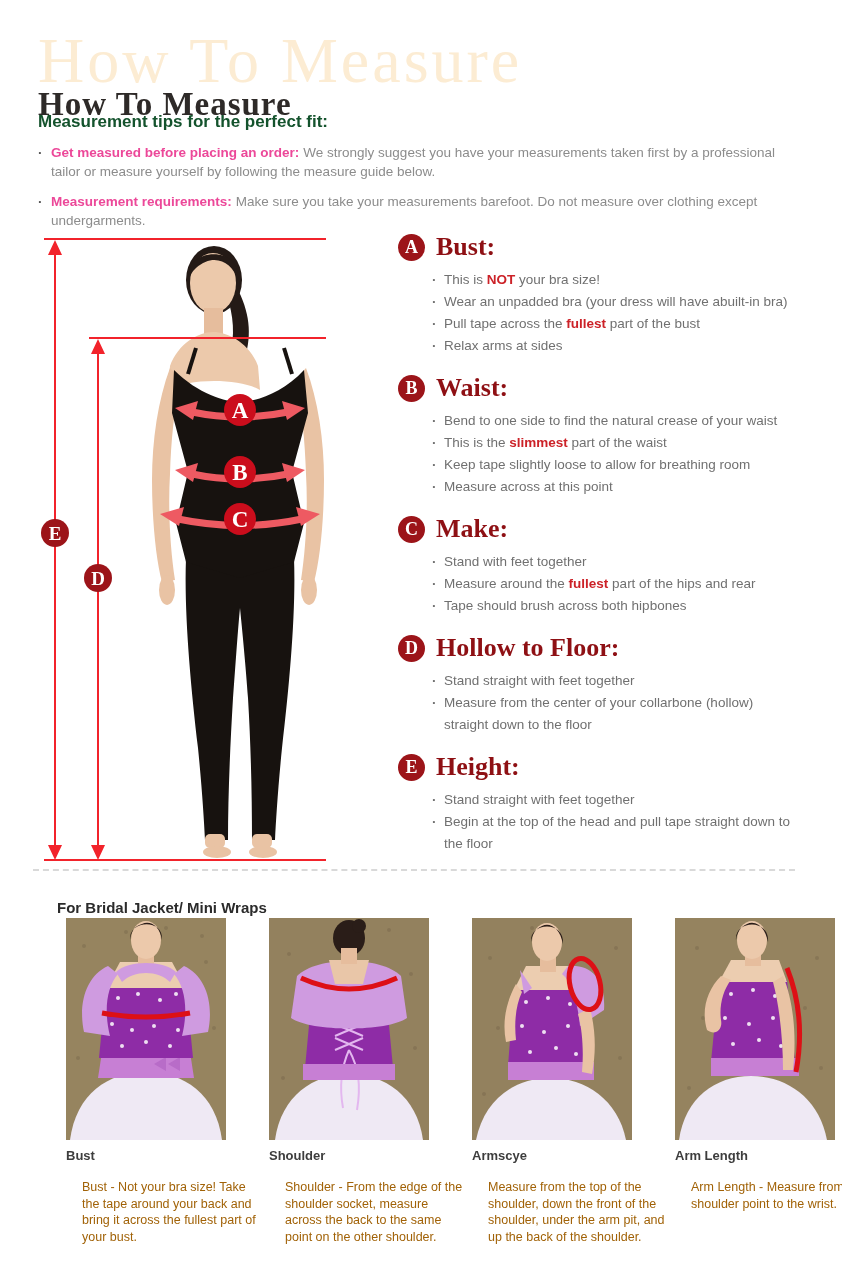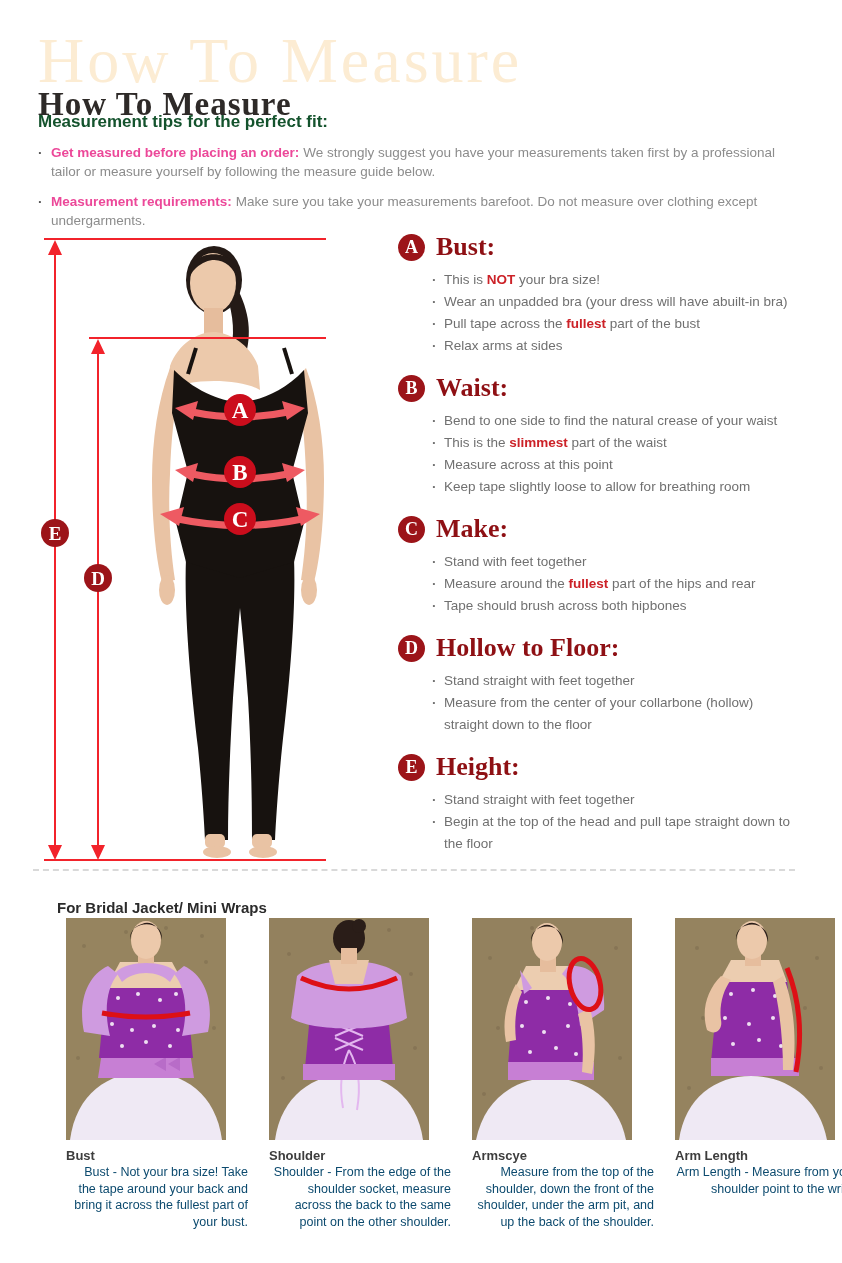--- a/index.html
+++ b/index.html
@@ -41,21 +41,21 @@
   .b-em{color:#cc2228;font-weight:bold;}
 
   
   .bridal-heading{position:absolute;left:57px;top:891px;font-size:15px;font-weight:bold;
                   color:#2b2b2b;z-index:1;margin-top:8px;}
   .bridal-grid{position:absolute;left:66px;top:918px;display:grid;
                grid-template-columns:repeat(4,160px);column-gap:43px;z-index:1;}
   .bridal-item{width:160px;}
   .bridal-photo{width:160px;height:222px;display:block;}
   .bridal-title{font-size:13px;font-weight:bold;color:#3d3d3d;margin:8px 0 1px 0;}
-  .bridal-text{font-size:12.5px;line-height:16.5px;color:#0c4a6e;margin:0;width:182px;text-align:right;}
+  .bridal-text{font-size:12.5px;line-height:16.5px;color:#a16207;margin:16px;width:182px;}
 </style>
 </head>
 <body>
 
 <div class="page">
 
   <div class="watermark">How To Measure</div>
   <h1 class="page-title">How To Measure</h1>
 
   <div class="tips">
@@ -151,22 +151,22 @@
     </div>
 
     <div class="section">
       <div class="sec-head">
         <span class="sec-badge">B</span>
         <span class="sec-title">Waist:</span>
       </div>
       <ul class="sec-list">
         <li><span>Bend to one side to find the natural crease of your waist</span></li>
         <li><span>This is the </span><span class="b-em">slimmest</span><span> part of the waist</span></li>
+        <li><span>Keep tape slightly loose to allow for breathing room</span></li>
         <li><span>Measure across at this point</span></li>
-        <li><span>Keep tape slightly loose to allow for breathing room</span></li>
       </ul>
     </div>
 
     <div class="section">
       <div class="sec-head">
         <span class="sec-badge">C</span>
         <span class="sec-title">Make:</span>
       </div>
       <ul class="sec-list">
         <li><span>Stand with feet together</span></li>

